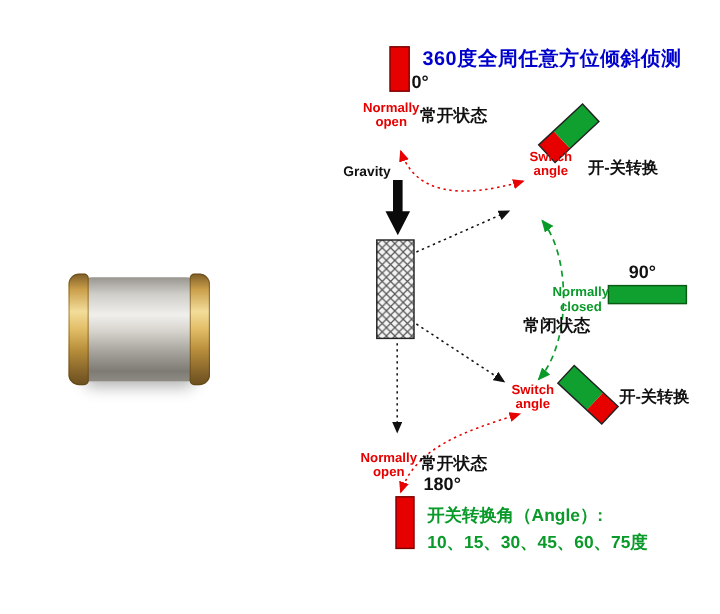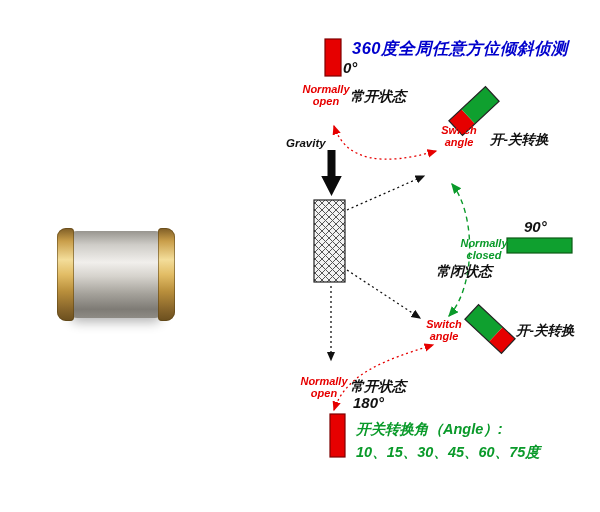--- a/index.html
+++ b/index.html
@@ -3,21 +3,20 @@
 <meta charset="utf-8">
 <style>
   html,body { margin:0; padding:0; background:#ffffff; }
   .canvas {
     position: relative;
     width: 600px;
     height: 512px;
     background: #ffffff;
     overflow: hidden;
     font-family: "Liberation Sans", sans-serif;
-    font-style: italic;
   }
   
   .sensor { position:absolute; left:57px; top:228px; width:118px; height:93px; }
   .sensor-body {
     position:absolute; left:8px; right:8px; top:3px; bottom:3px;
     border-radius: 12px;
     background: linear-gradient(180deg,
       #98958f 0%, #cfcdc8 16%, #f1efec 36%, #d6d3cd 52%,
       #a5a29b 72%, #7e7b75 90%, #8e8b85 100%);
     box-shadow: 0 10px 12px -6px rgba(0,0,0,0.30);

